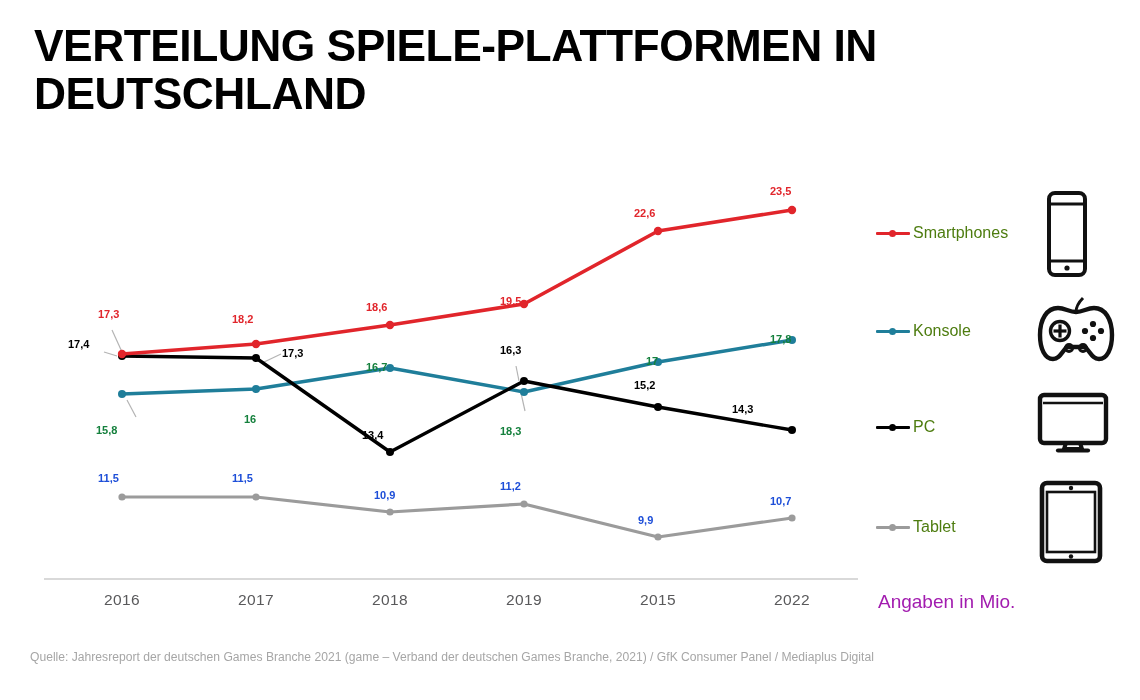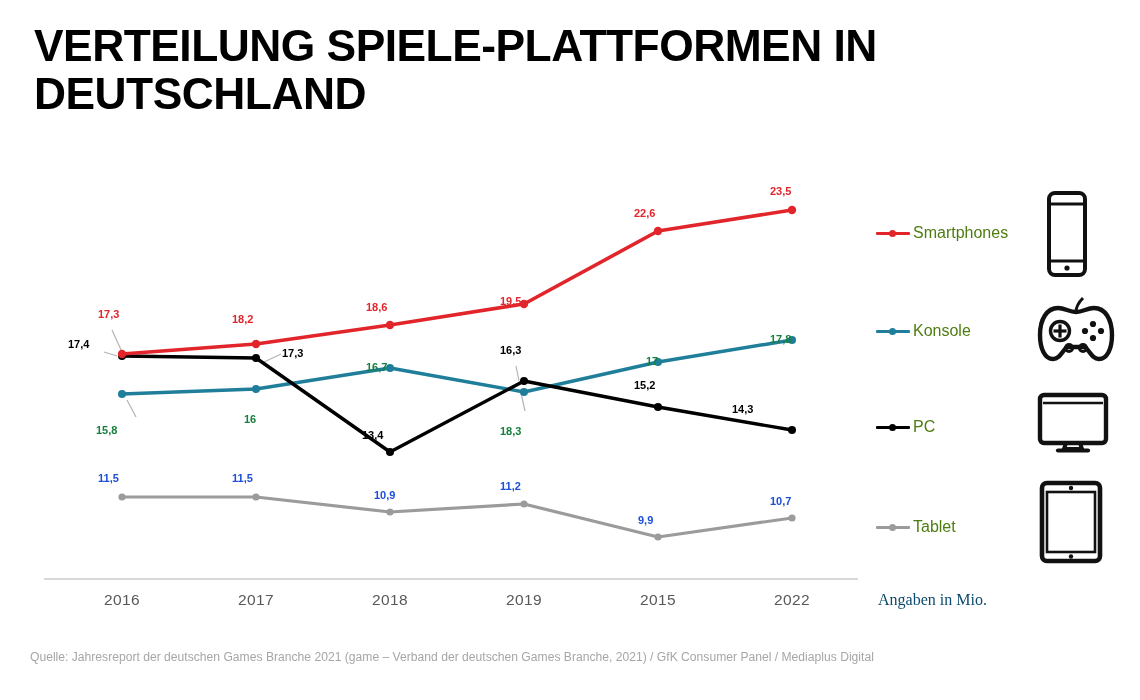--- a/index.html
+++ b/index.html
@@ -78,23 +78,23 @@
     text-align: center;
     font-family: "Liberation Sans", sans-serif;
     font-size: 15.5px;
     color: #59595b;
     letter-spacing: 0.4px;
   }
   #axis-note {
     position: absolute;
     left: 878px;
     top: 591px;
-    font-family: Liberation Serif, serif;
-    font-size: 16px;
-    color: #0c4a6e;
+    font-family: Liberation Sans, sans-serif;
+    font-size: 19px;
+    color: #a21caf;
     white-space: nowrap;
   }
 
   
   .legend-item {
     position: absolute;
     left: 876px;
     display: flex;
     align-items: center;
     height: 18px;

